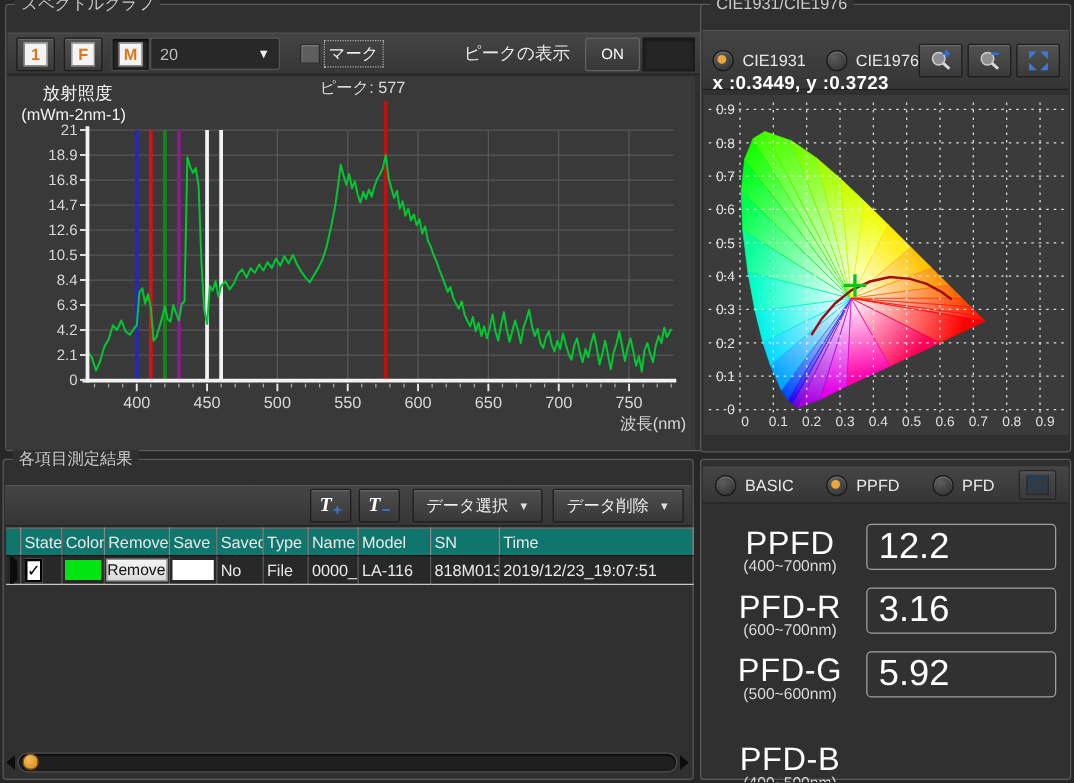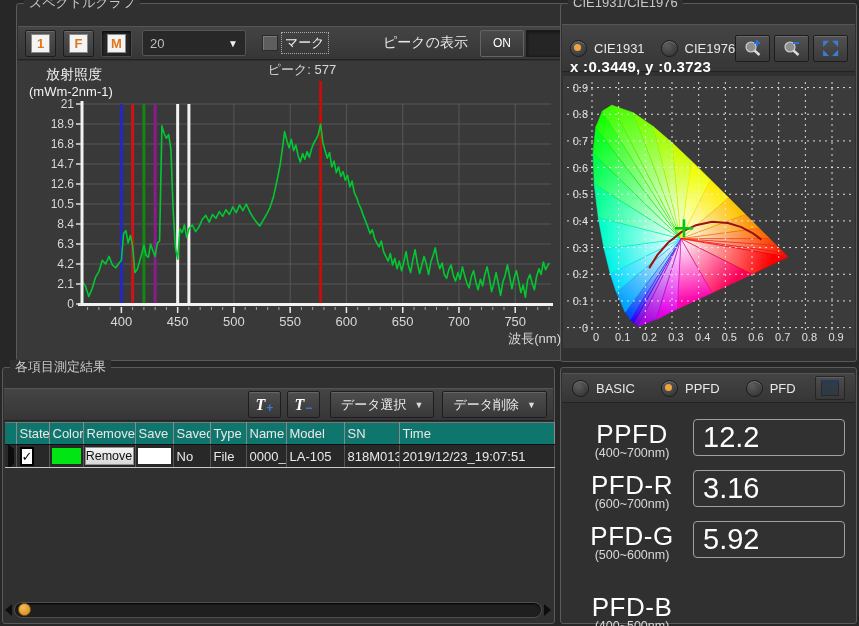--- a/index.html
+++ b/index.html
@@ -9,21 +9,21 @@
   .panel-title{position:absolute;top:-8px;left:7px;background:#303030;padding:0 5px;font-size:13px;color:#c9c9c9;line-height:14px;white-space:nowrap;}
   .bar{position:absolute;left:1px;right:1px;display:flex;align-items:center;
        background:linear-gradient(#444,#363636);border-top:1px solid #555;border-bottom:1px solid #222;box-sizing:border-box;}
   
   .tbtn{width:31px;height:27px;margin-left:7px;border:1px solid #1d1d1d;border-radius:2px;
         background:linear-gradient(#525252,#3a3a3a);box-shadow:inset 0 1px 0 #6a6a6a;
         display:flex;align-items:center;justify-content:center;padding:0;cursor:default;}
   .tbtn.pressed{background:#262626;box-shadow:inset 0 1px 3px #000;border-color:#4a4a4a;}
   .glyphbox{width:17px;height:17px;background:#f4f4f4;border:1px solid #8a8a8a;color:#e0761c;
             font-weight:bold;font-size:13px;line-height:17px;text-align:center;}
-  .dropdown{width:88px;height:24px;margin-left:10px;background:#282828;border:1px solid #555;border-radius:2px;
+  .dropdown{width:88px;height:24px;background:#282828;border:1px solid #555;border-radius:2px;
             display:flex;align-items:center;justify-content:space-between;padding:0 7px;font-size:13px;color:#bdbdbd;}
   .chev{font-size:10px;color:#efefef;}
   .cbx-sq{width:14px;height:14px;background:#5e5e5e;border:1px solid #2a2a2a;box-shadow:inset 1px 1px 0 #7a7a7a;margin-left:16px;}
   .mark-label{margin-left:4px;font-size:13px;color:#f0f0f0;outline:1px dotted #aaa;padding:1px 3px;}
   .peak-disp{margin-left:auto;font-size:14px;color:#e8e8e8;}
   .on-btn{width:44px;height:27px;margin-left:12px;border:1px solid #636363;border-radius:2px;
           background:linear-gradient(#4a4a4a,#373737);color:#fff;font-size:12px;cursor:default;}
   .toggle-track{width:40px;height:25px;margin-left:2px;margin-right:8px;background:#252525;border:1px solid #1b1b1b;box-shadow:inset 0 1px 3px #111;}
   .yaxis-title{position:absolute;left:12px;top:62px;z-index:2;color:#f2f2f2;font-size:13px;line-height:17px;}
   .yaxis-title .l1{padding-left:17px;font-size:14px;}
@@ -73,21 +73,21 @@
   .metric-label .rng{font-size:12.5px;color:#d9d9d9;line-height:13px;}
   .metric-box{position:absolute;left:132px;width:152px;height:37px;background:#313131;border:1px solid #a0a0a0;
               border-radius:4px;box-sizing:border-box;color:#fff;font-size:29px;line-height:34px;padding-left:9px;overflow:hidden;}
   .win-icon{width:16px;height:12px;background:#2c3a4a;border:1px solid #222;border-top:3px solid #1f3a5e;}
 </style>
 </head>
 <body>
 
 <div id="app">
 
-  <section class="panel" style="left:16px;top:3px;width:562px;height:358px;">
+  <section class="panel" style="left:4px;top:3px;width:562px;height:358px;">
     <span class="panel-title">スペクトルグラフ</span>
 
     <div class="bar" style="top:22px;height:34px;">
       <button class="tbtn">
         <span class="glyphbox">1</span>
       </button>
       <button class="tbtn">
         <span class="glyphbox">F</span>
       </button>
       <button class="tbtn pressed">
@@ -519,21 +519,21 @@
         </td>
         <td style="padding:0 1px;">
           <button class="removebtn">Remove</button>
         </td>
         <td style="padding:0 2px;">
           <div class="savecell"></div>
         </td>
         <td>No</td>
         <td>File</td>
         <td>0000_Y</td>
-        <td>LA-105</td>
+        <td>LA-116</td>
         <td>818M0132</td>
         <td>2019/12/23_19:07:51</td>
       </tr>
     </tbody>
       </table>
 
     <div class="hscroll">
       <span class="sb-arrow-l"></span>
       <div class="sb-track">
         <span class="sb-thumb"></span>

